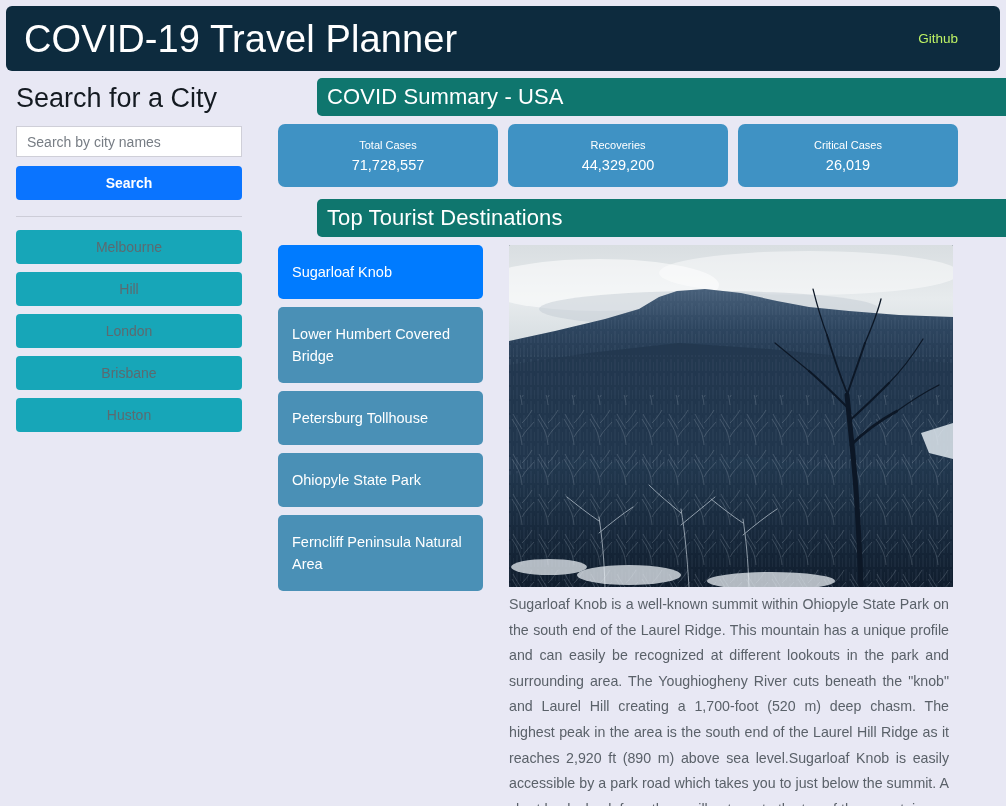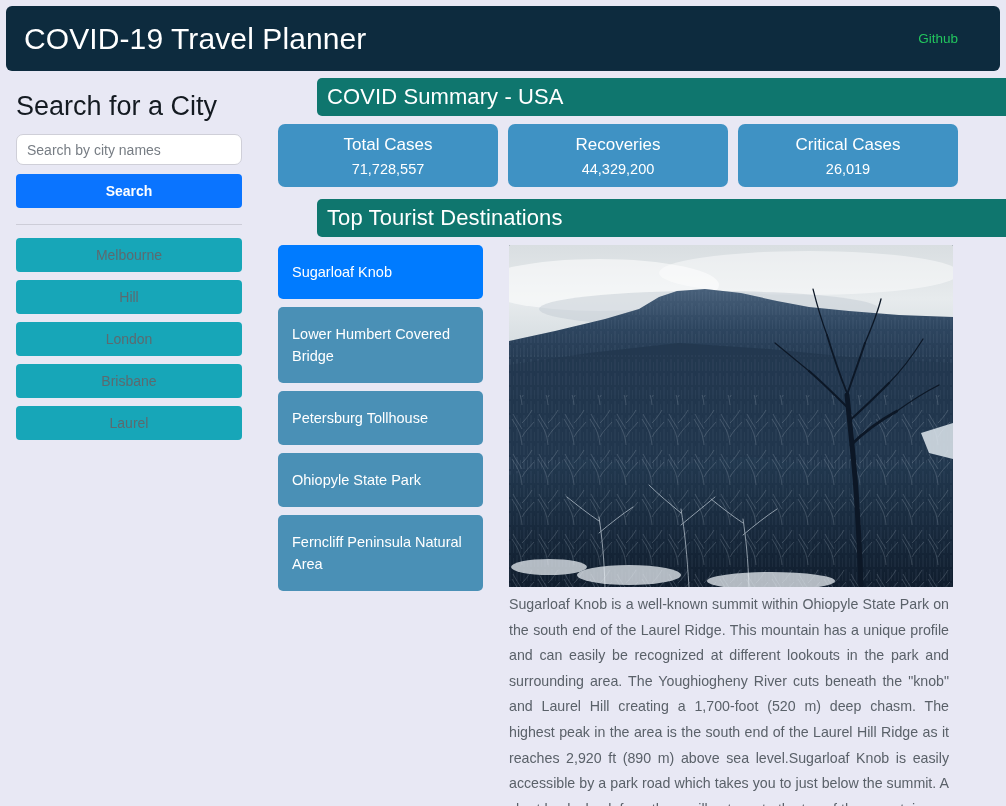--- a/index.html
+++ b/index.html
@@ -21,44 +21,44 @@
     height: 65px;
     background: #0d2b3e;
     border-radius: 6px;
     display: flex;
     align-items: center;
     justify-content: space-between;
     padding: 0 18px;
   }
   .navbar-brand {
     color: #ffffff;
-    font-size: 30px;
+    font-size: 38px;
     font-weight: normal;
     letter-spacing: 0.1px;
     line-height: 1;
   }
   .navbar-link {
-    color: #22c55e;
+    color: #bef264;
     font-size: 13.5px;
     text-decoration: none;
     padding-right: 24px;
   }
 
   
   .page {
     position: absolute;
     left: 0;
     top: 78px;
     width: 1006px;
   }
 
   .sidebar {
     position: absolute;
     left: 16px;
-    top: 12px;
+    top: 4px;
     width: 226px;
   }
 
   .content {
     position: absolute;
     left: 278px;
     top: 0;
     width: 700px;
   }
 
@@ -70,21 +70,21 @@
     line-height: 32px;
     margin-bottom: 12px;
     white-space: nowrap;
   }
 
   .search-input {
     display: block;
     width: 226px;
     height: 31px;
     border: 1px solid #cfcfd8;
-    border-radius: 7px;
+    border-radius: 0;
     background: #ffffff;
     font-size: 14px;
     font-family: "Liberation Sans", sans-serif;
     color: #333;
     padding: 0 10px;
     outline: none;
   }
   .search-input::placeholder { color: #777d84; }
 
   .search-button {
@@ -153,21 +153,21 @@
     height: 63px;
     background: #3f92c4;
     border-radius: 7px;
     color: #ffffff;
     display: flex;
     flex-direction: column;
     align-items: center;
     justify-content: center;
     gap: 6px;
   }
-  .stat-label { font-size: 17px; }
+  .stat-label { font-size: 11px; }
   .stat-value { font-size: 14.5px; }
 
   
   .dest-wrap {
     margin-top: 8px;
     display: flex;
     gap: 26px;
   }
   .dest-list { width: 205px; flex: 0 0 205px; }
 
@@ -228,21 +228,21 @@
 
     <button class="search-button">Search</button>
 
     <hr class="divider">
 
     <div>
       <button class="city-button">Melbourne</button>
       <button class="city-button">Hill</button>
       <button class="city-button">London</button>
       <button class="city-button">Brisbane</button>
-      <button class="city-button">Laurel</button>
+      <button class="city-button">Huston</button>
     </div>
   </div>
 
   <div class="content">
 
     <div class="section-header">COVID Summary - USA</div>
 
     <div class="stats-row">
       <div class="stat-card">
         <div class="stat-label">Total Cases</div>

